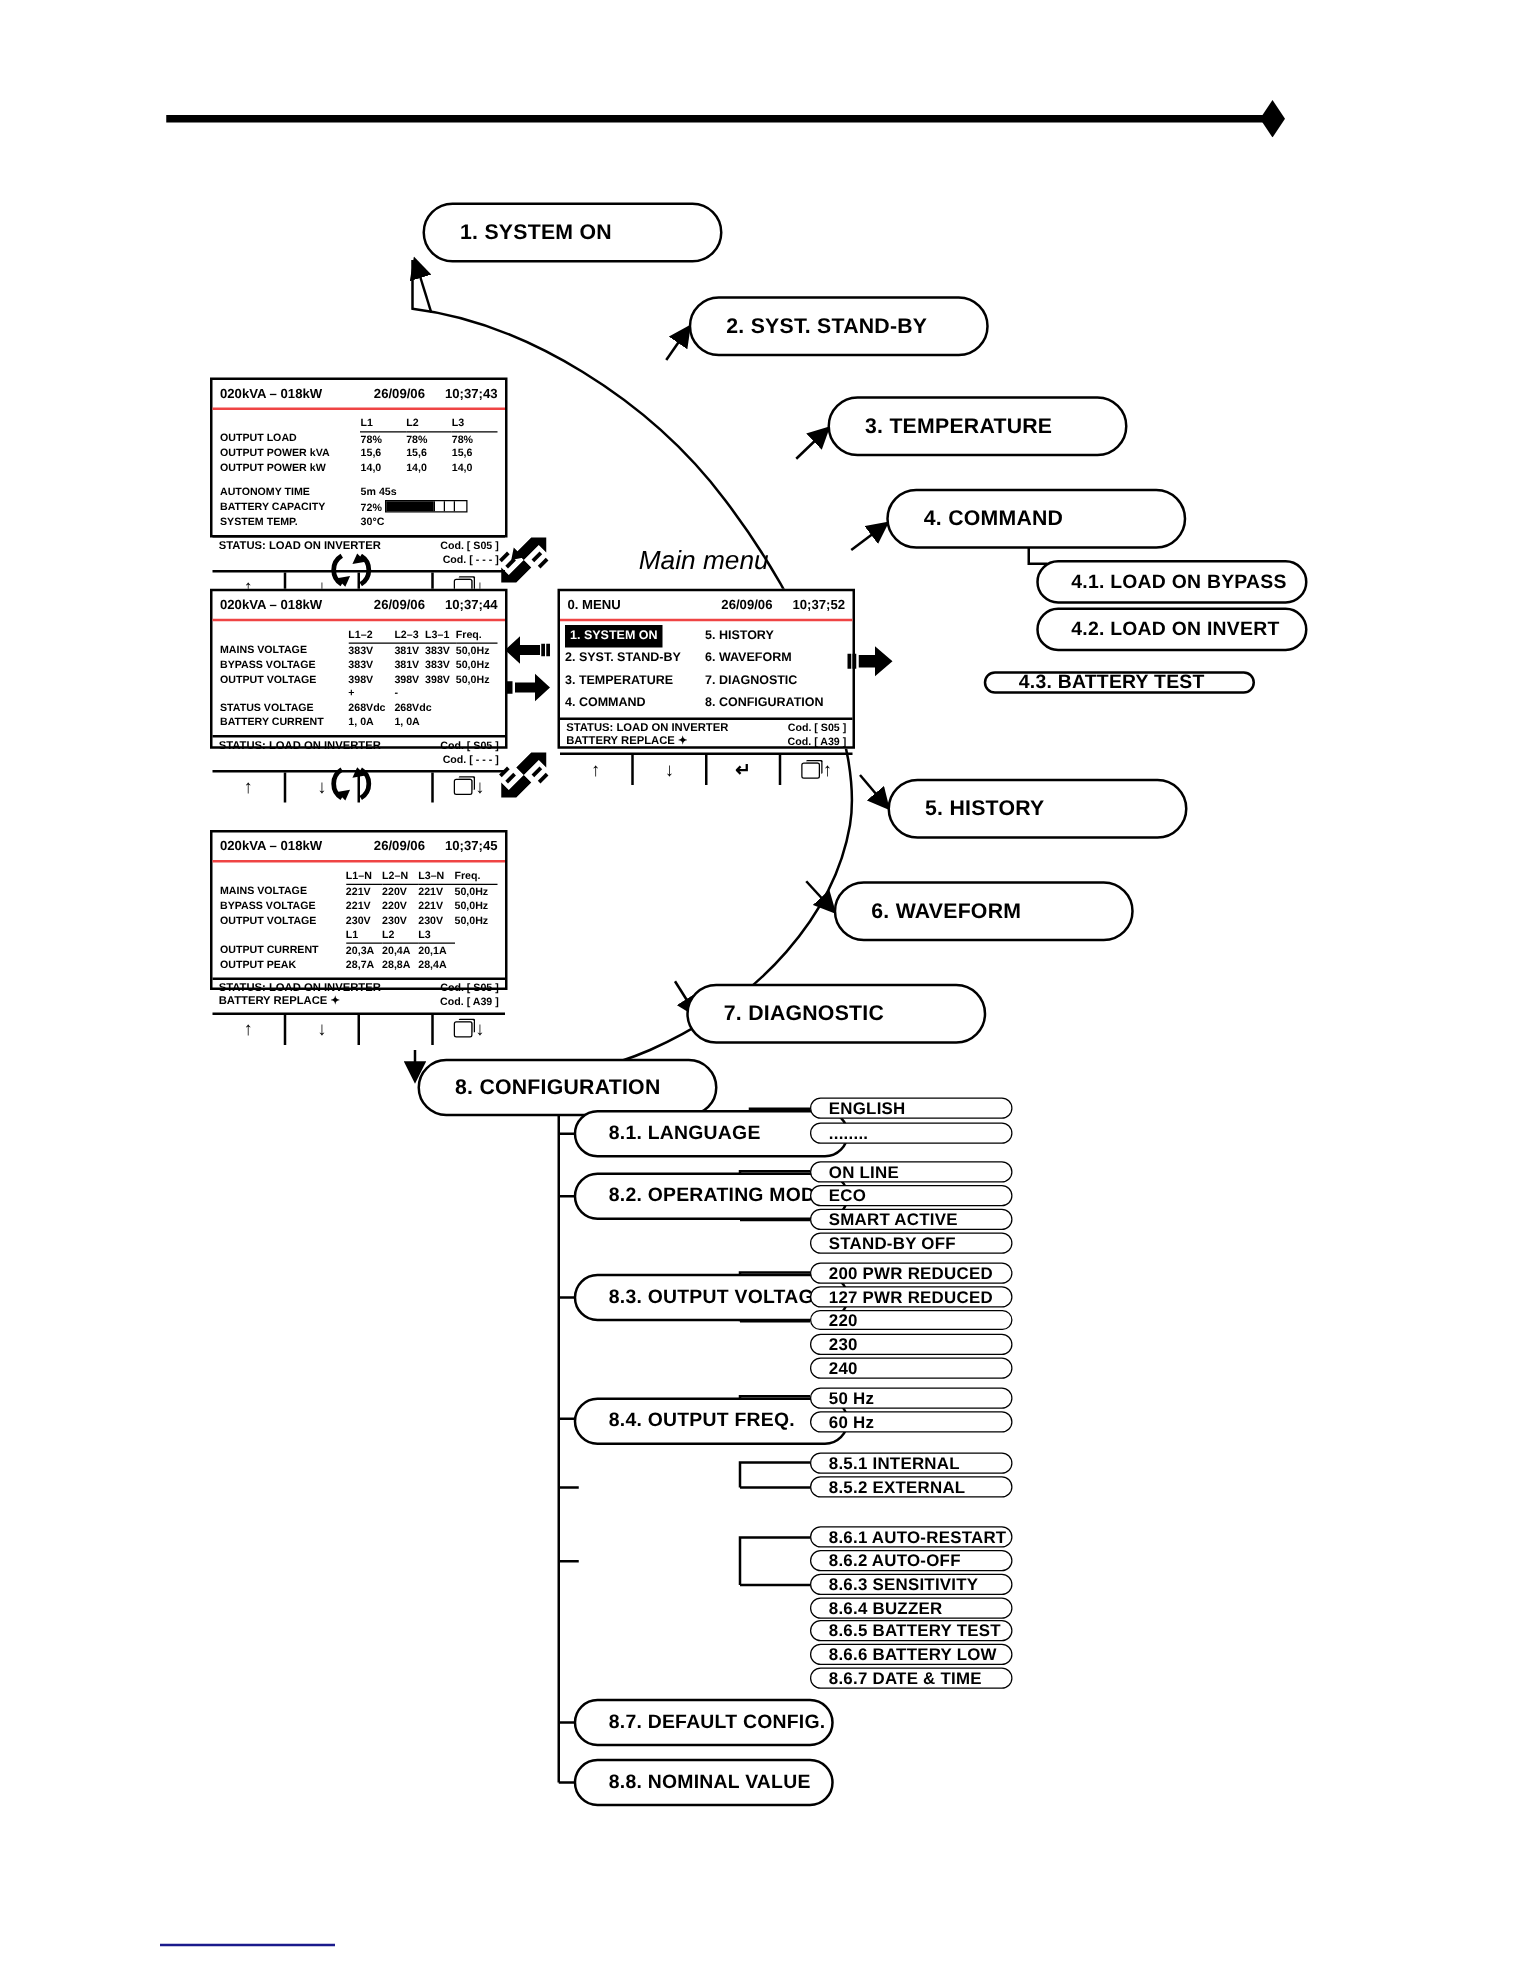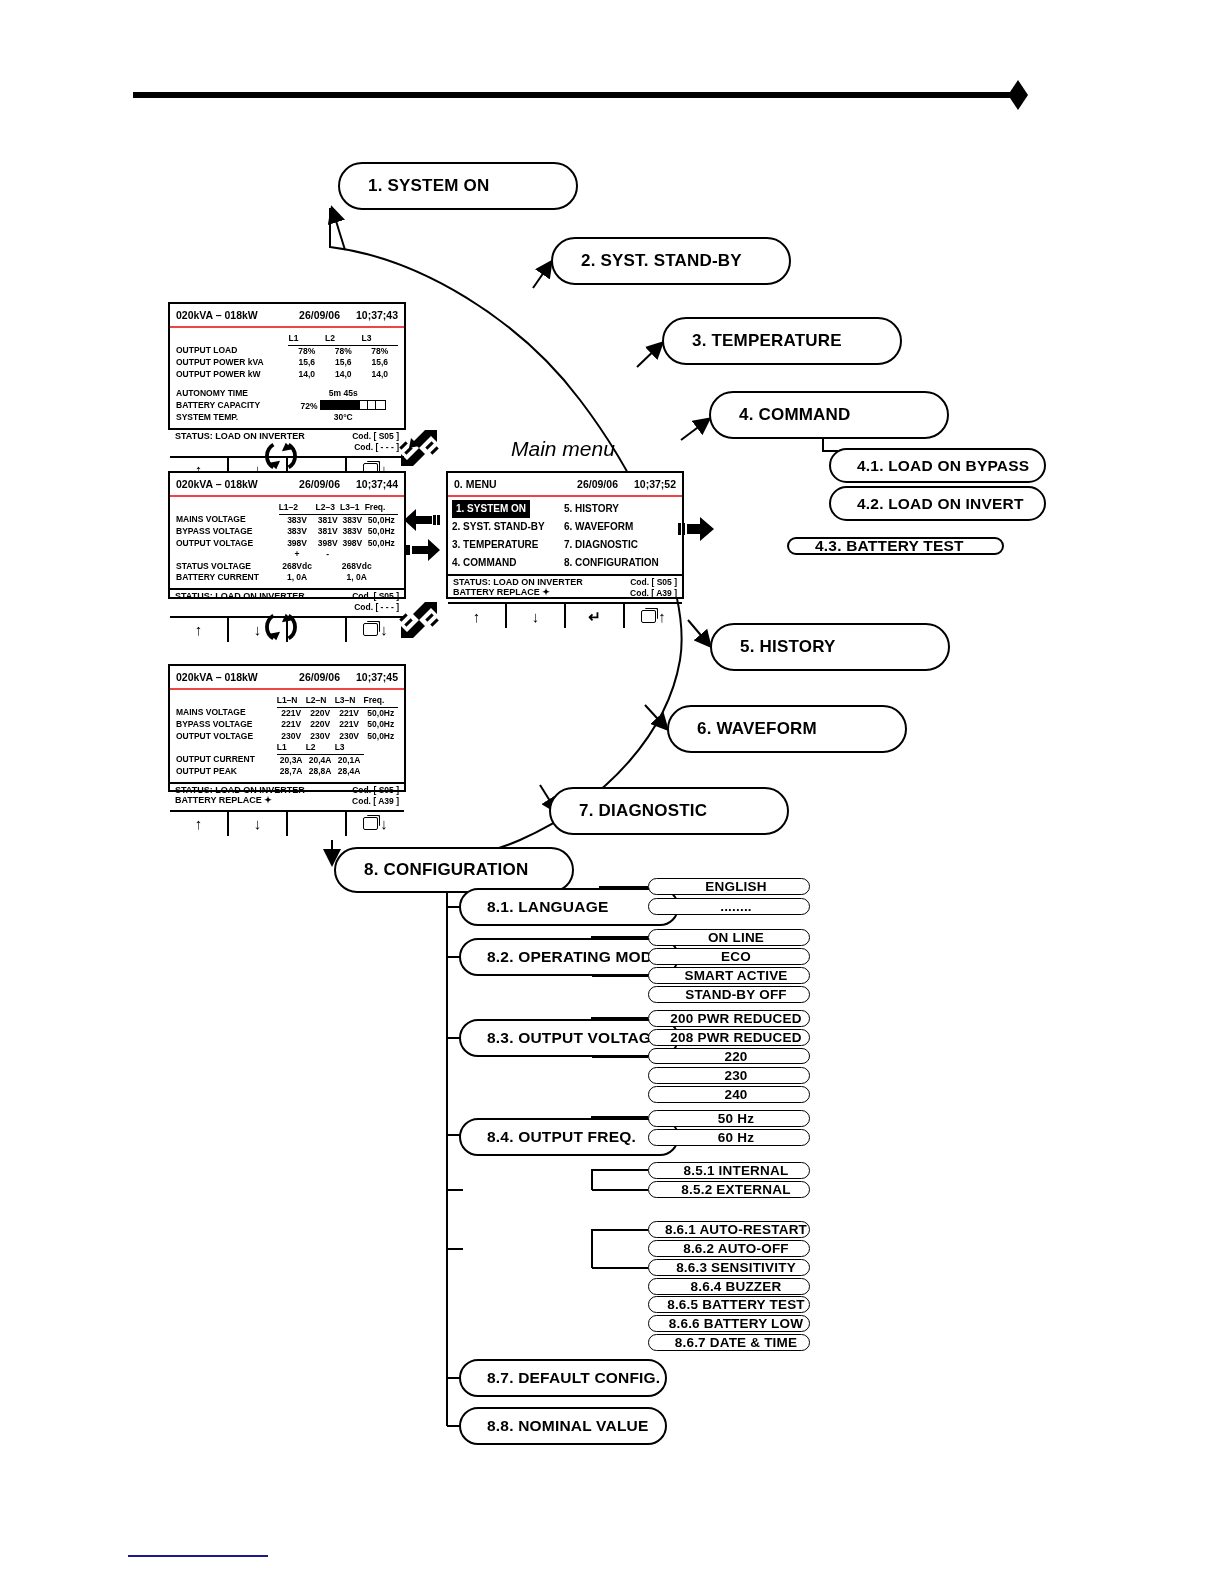--- a/index.html
+++ b/index.html
@@ -17,21 +17,21 @@
   .foot-rule{position:absolute;left:128px;top:1555px;width:140px;height:2px;background:#1a1a8c;}
 
   
   .bub{
     position:absolute;box-sizing:border-box;border:2px solid #000;background:#fff;
     border-radius:26px;display:flex;align-items:center;
     font-weight:bold;letter-spacing:.2px;
   }
   .bub.lvl1{font-size:17px;padding-left:28px;}
   .bub.lvl2{font-size:15.5px;padding-left:26px;border-radius:22px;}
-  .bub.opt{font-size:13.5px;padding-left:14px;border-radius:11px;border-width:1.6px;justify-content:center;}
+  .bub.opt{font-size:13.5px;padding-left:14px;border-radius:11px;border-width:1.6px;}
 
   
   #wires{position:absolute;left:0;top:0;width:1224px;height:1584px;pointer-events:none;}
 
   
   .lcd{
     position:absolute;box-sizing:border-box;background:#fff;border:2px solid #000;
     font-family:"Liberation Sans", sans-serif;font-weight:bold;
   }
   .lcd .top{height:22px;display:flex;align-items:center;padding:0 6px;
@@ -47,21 +47,21 @@
     align-items:center;justify-content:center;position:relative;}
   .lcd .btns > div:last-child{border-right:none;}
   .arrglyph{font-size:15px;line-height:15px;font-weight:bold;}
   .pgicon{width:13px;height:11px;border:1.6px solid #000;border-radius:2px;margin-right:2px;
           box-shadow:2px -2px 0 -1px #fff, 3px -3px 0 -1px #000;}
 
   table.grid{border-collapse:collapse;width:100%;font-size:8.5px;font-weight:bold;}
   table.grid td{padding:0 0 1px 0;white-space:nowrap;}
   .colhdr{font-size:8.5px;text-decoration:none;border-bottom:1.5px solid #000;}
   .lbl{padding-right:4px;}
-  .num{text-align:center;margin-top:12px;}
+  .num{text-align:left;margin-top:12px;}
 
   
   .batbar{display:inline-block;width:64px;height:8px;border:1.5px solid #000;vertical-align:-1px;
           position:relative;background:#fff;}
   .batbar i{position:absolute;left:0;top:0;bottom:0;width:60%;background:#000;}
   .batbar u{position:absolute;top:0;bottom:0;width:1.5px;background:#000;}
 
   
   .menu-items{display:flex;font-size:10px;line-height:18px;}
   .menu-items .col{flex:1;}
@@ -217,21 +217,21 @@
     <span>SMART ACTIVE</span>
   </div>
   <div class="bub opt" style="left:648px;top:986px;width:162px;height:17px;">
     <span>STAND-BY OFF</span>
   </div>
 
   <div class="bub opt" style="left:648px;top:1010px;width:162px;height:17px;">
     <span>200 PWR REDUCED</span>
   </div>
   <div class="bub opt" style="left:648px;top:1029px;width:162px;height:17px;">
-    <span>208 PWR REDUCED</span>
+    <span>127 PWR REDUCED</span>
   </div>
   <div class="bub opt" style="left:648px;top:1048px;width:162px;height:16px;">
     <span>220</span>
   </div>
   <div class="bub opt" style="left:648px;top:1067px;width:162px;height:17px;">
     <span>230</span>
   </div>
   <div class="bub opt" style="left:648px;top:1086px;width:162px;height:17px;">
     <span>240</span>
   </div>

